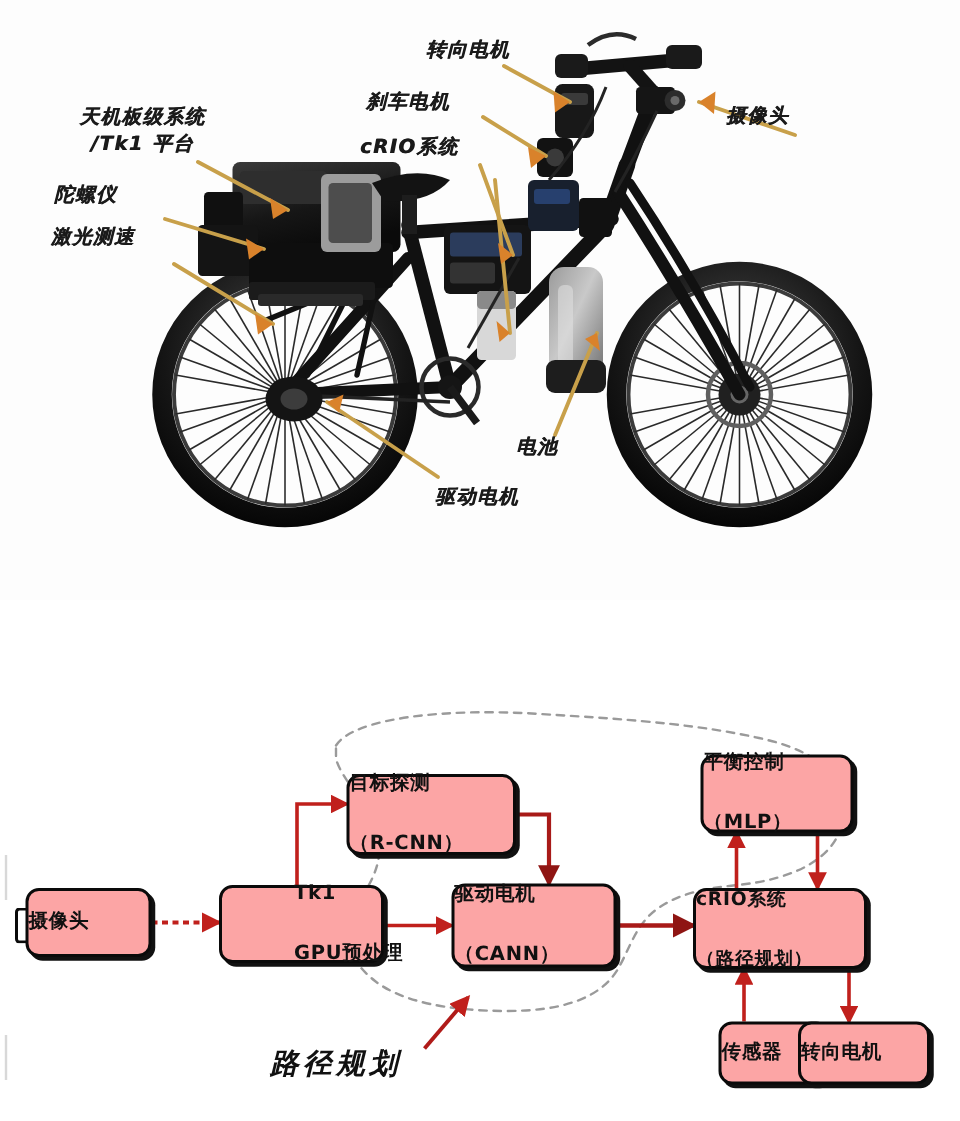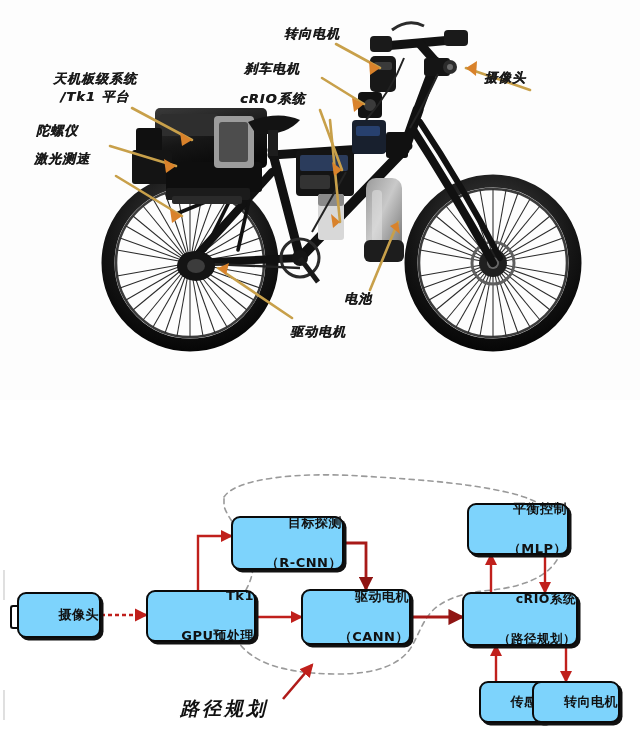--- a/index.html
+++ b/index.html
@@ -47,26 +47,26 @@
     position: absolute;
     left: 0; top: 400px;
     width: 640px; height: 347px;
     background: #ffffff;
   }
   #flow-svg { position: absolute; left: 0; top: 0; }
 
   .node {
     position: absolute;
     box-sizing: border-box;
-    background: #7dd3fc;
+    background: #fca5a5;
     border: 2.5px solid #0a0a0a;
     border-radius: 9px;
     display: flex;
     flex-direction: column;
-    align-items: flex-end;
+    align-items: flex-start;
     justify-content: center;
     color: #111;
     font-family: "DejaVu Sans", "Liberation Sans", sans-serif;
     font-size: 13px;
     font-weight: 700;
     line-height: 1.25;
     letter-spacing: 0.5px;
     box-shadow: 2.5px 2.5px 0 0 #111;
     z-index: 3;
     gap: 24px;

